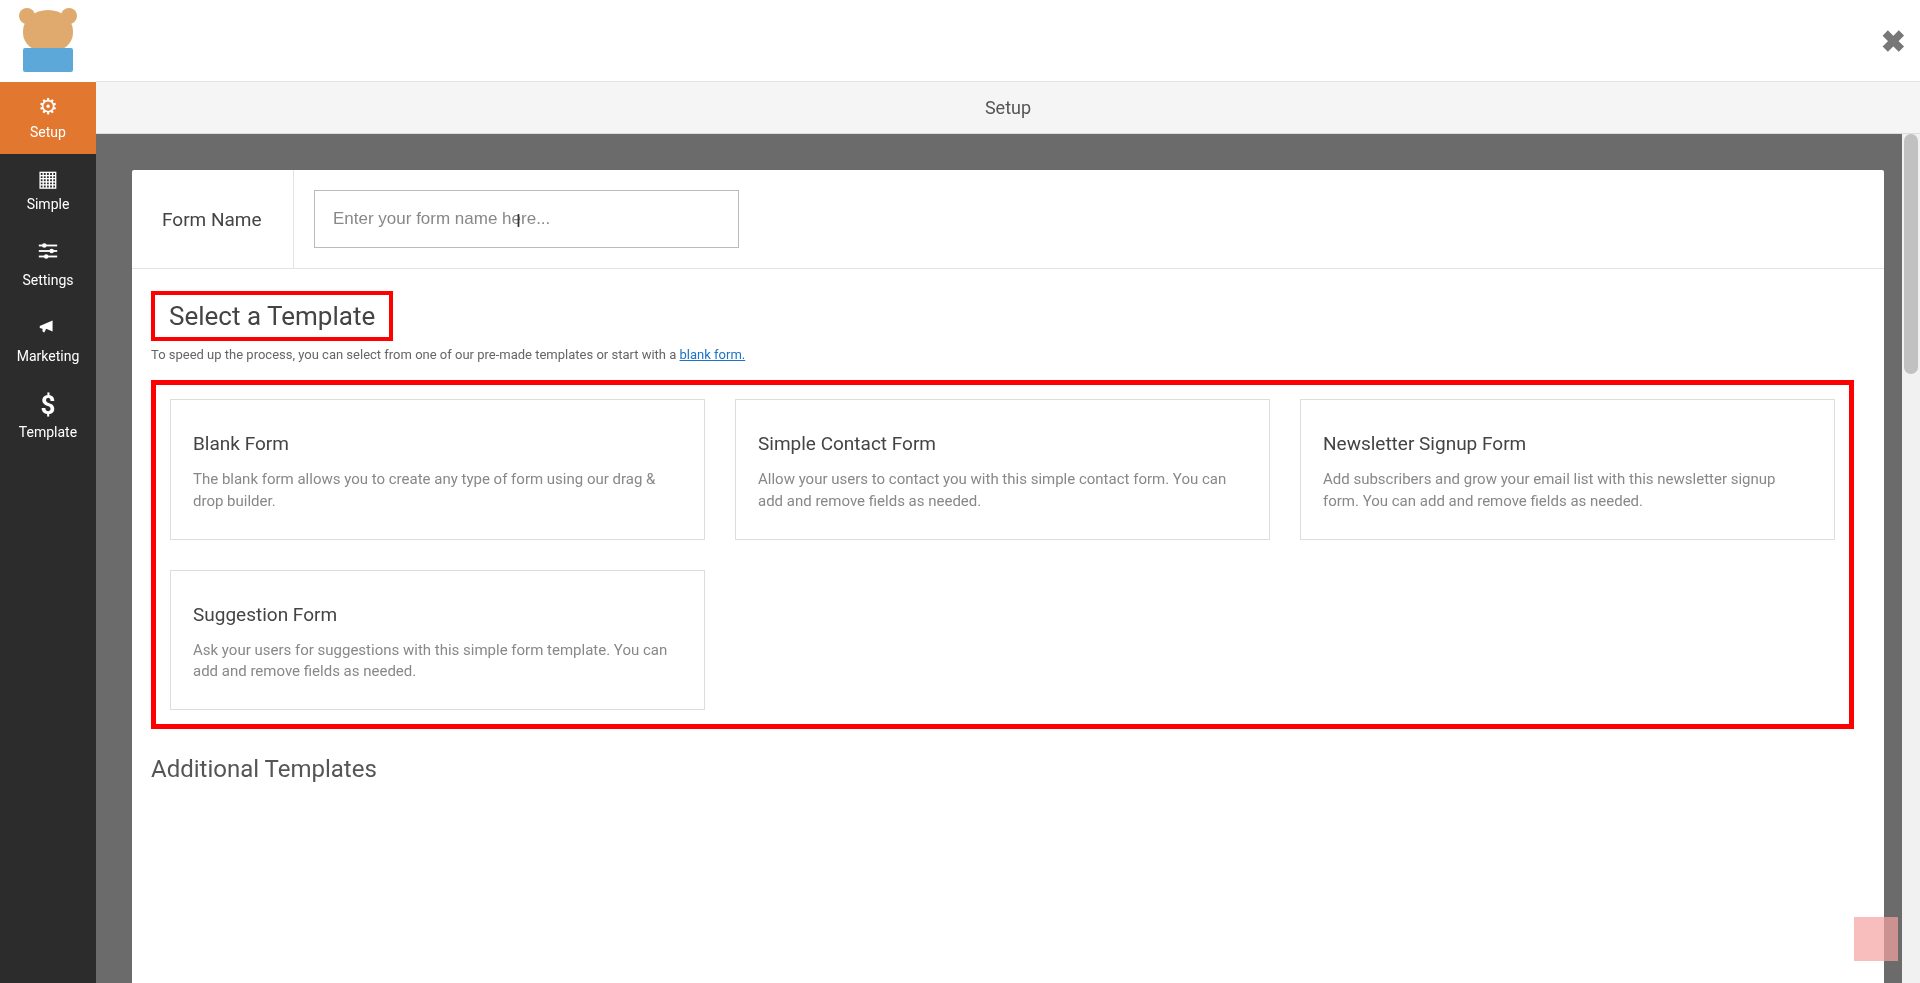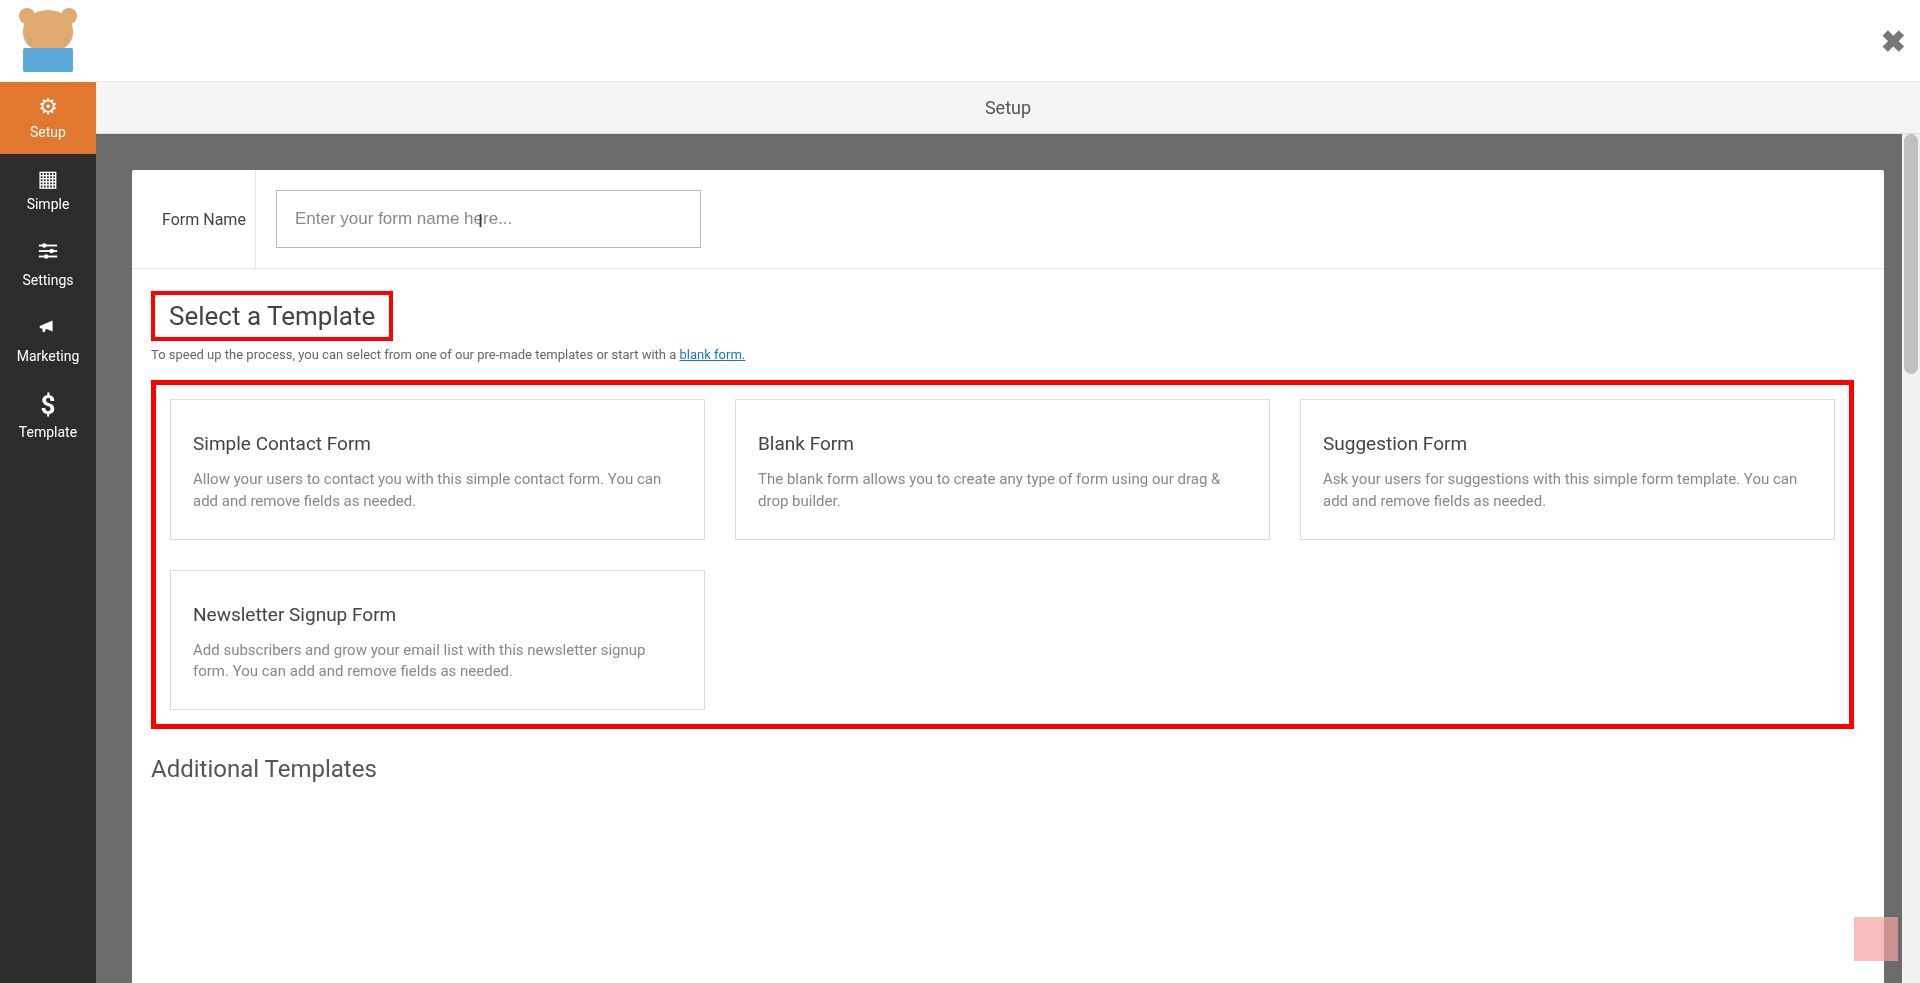--- a/index.html
+++ b/index.html
@@ -124,25 +124,25 @@
       background: #fff;
       min-height: 100%;
       border-radius: 2px 2px 0 0;
     }
     .form-name-row {
       display: flex;
       align-items: stretch;
       border-bottom: 1px solid #e4e4e4;
     }
     .form-name-label-cell {
-      width: 124px;
+      width: 162px;
       display: flex;
       align-items: center;
       padding-left: 30px;
-      font-size: 16px;
+      font-size: 19px;
       color: #444;
       border-right: 1px solid #e4e4e4;
     }
     .form-name-input-cell {
       flex: 1;
       padding: 20px 20px 20px 20px;
     }
     .form-name-input {
       width: 425px;
       height: 58px;
@@ -312,34 +312,34 @@
         <div class="panel-body">
           <div class="section-header-wrap">
             <h2 class="section-header">Select a Template</h2>
           </div>
           <p class="section-description">
             <span>To speed up the process, you can select from one of our pre-made templates or start with a </span><a class="link-blue">blank form.</a>
           </p>
           <div class="templates-box">
             <div class="templates-grid">
               <div class="template-card">
+                <h3 class="template-title">Blank Form</h3>
+                <p class="template-desc">The blank form allows you to create any type of form using our drag &amp; drop builder.</p>
+              </div>
+              <div class="template-card">
                 <h3 class="template-title">Simple Contact Form</h3>
                 <p class="template-desc">Allow your users to contact you with this simple contact form. You can add and remove fields as needed.</p>
               </div>
               <div class="template-card">
-                <h3 class="template-title">Blank Form</h3>
-                <p class="template-desc">The blank form allows you to create any type of form using our drag &amp; drop builder.</p>
+                <h3 class="template-title">Newsletter Signup Form</h3>
+                <p class="template-desc">Add subscribers and grow your email list with this newsletter signup form. You can add and remove fields as needed.</p>
               </div>
               <div class="template-card">
                 <h3 class="template-title">Suggestion Form</h3>
                 <p class="template-desc">Ask your users for suggestions with this simple form template. You can add and remove fields as needed.</p>
-              </div>
-              <div class="template-card">
-                <h3 class="template-title">Newsletter Signup Form</h3>
-                <p class="template-desc">Add subscribers and grow your email list with this newsletter signup form. You can add and remove fields as needed.</p>
               </div>
             </div>
           </div>
           <h2 class="additional-header">Additional Templates</h2>
         </div>
       </div>
     </div>
     <div class="scrollbar-track">
       <div class="scrollbar-thumb"></div>
     </div>

